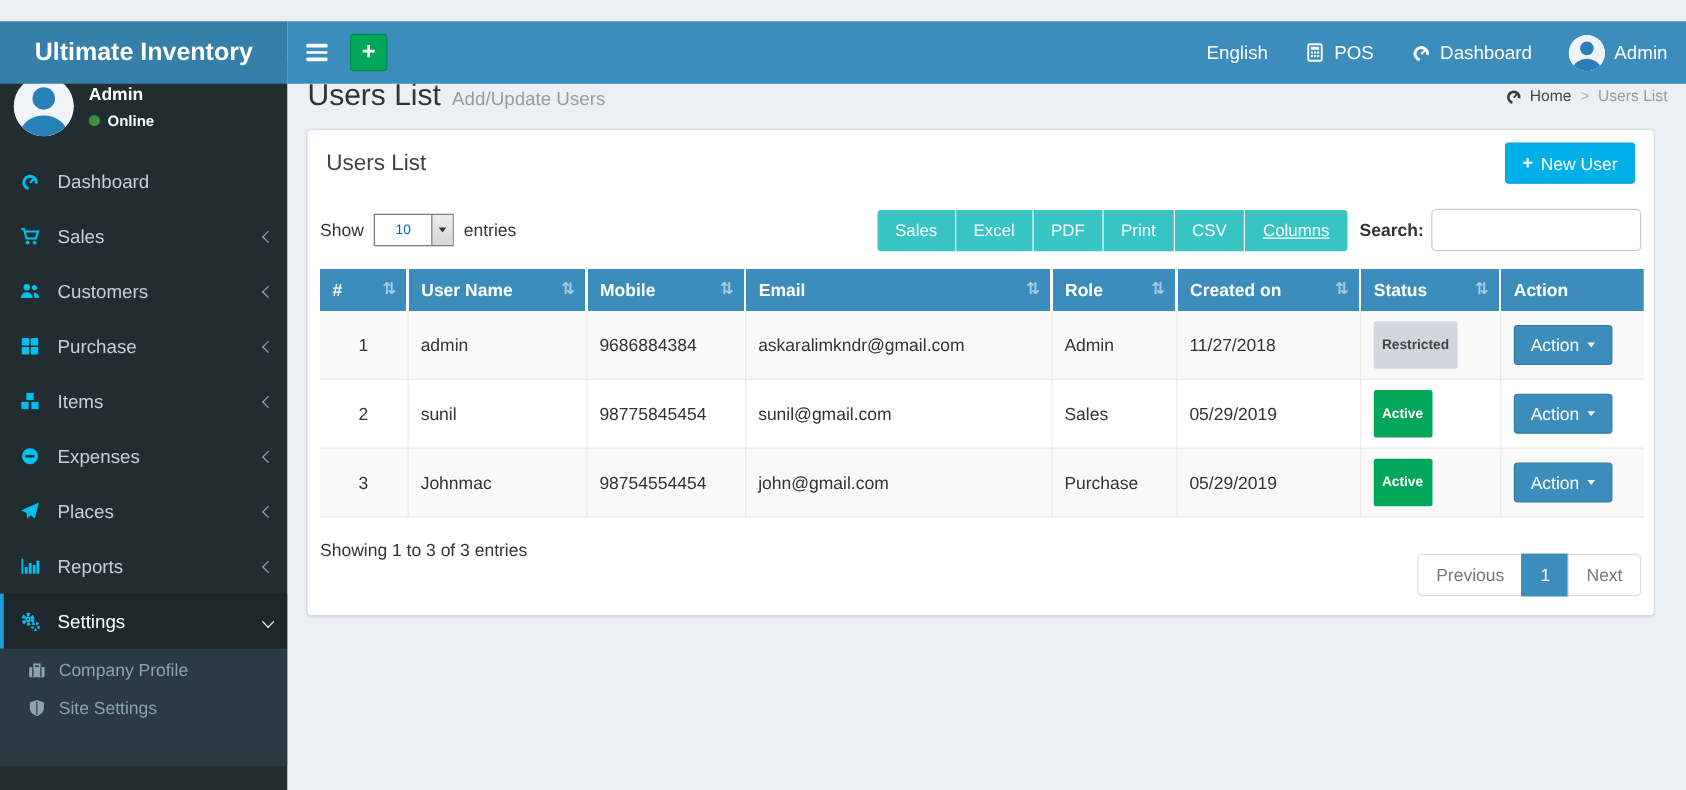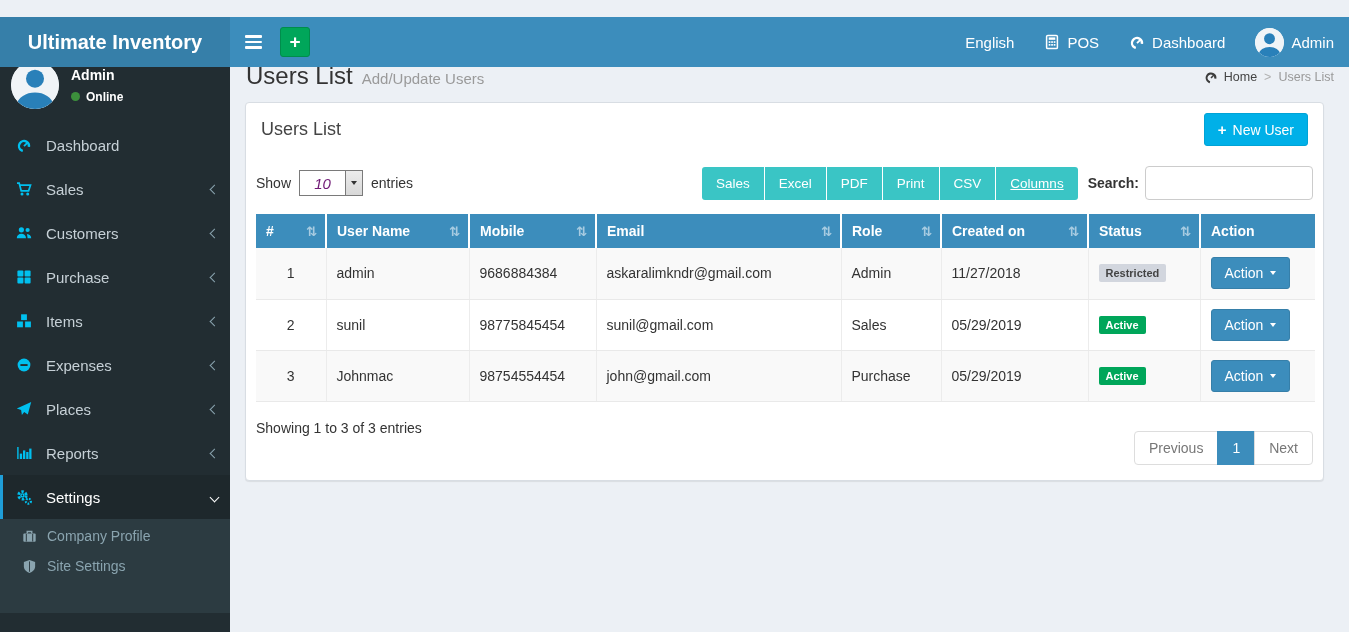--- a/index.html
+++ b/index.html
@@ -79,21 +79,21 @@
   .new-user-btn{margin-left:auto;background:var(--newuser);color:#fff;border:1px solid #00a3d6;
     border-radius:3px;font-size:14px;padding:7px 13px;cursor:pointer;display:flex;gap:6px;
     align-items:center;font-family:inherit;}
   .new-user-btn b{font-size:15px;font-weight:bold;}
 
   .box-body{padding:2px 10px 15px 10px;}
   .toolbar{display:flex;align-items:center;margin:8px 0 14px 0;}
   .show-label,.entries-label{font-size:14px;color:#333;}
   .fake-select{display:inline-flex;width:64px;height:26px;border:1px solid #7a7a7a;background:#fff;
     margin:0 8px;cursor:pointer;align-items:stretch;}
-  .fs-value{flex:1;display:flex;align-items:center;justify-content:center;font-size:15px;color:#701a75;font-style:italic;}
+  .fs-value{flex:1;display:flex;align-items:center;justify-content:center;font-size:11px;color:#0369a1;}
   .fs-btn{width:17px;background:linear-gradient(#ececec,#d8d8d8);border-left:1px solid #7a7a7a;
     display:flex;align-items:center;justify-content:center;}
   .caret{width:0;height:0;border-left:3.5px solid transparent;border-right:3.5px solid transparent;
     border-top:4.5px solid currentColor;display:inline-block;}
   .fs-btn .caret{color:#333;}
   .export-group{margin-left:auto;display:flex;}
   .export-btn{background:var(--teal);color:#fff;border:none;border-right:1px solid #fff;
     font-size:13.5px;padding:9px 14px;cursor:pointer;font-family:inherit;}
   .export-btn:first-child{border-radius:3px 0 0 3px;}
   .export-btn:last-child{border-right:none;border-radius:0 3px 3px 0;text-decoration:underline;}
@@ -107,21 +107,21 @@
   table.dt thead th{background:var(--navbar);color:#fff;font-size:14px;font-weight:bold;
     text-align:left;padding:9px 10px;border-right:2px solid #fff;position:relative;cursor:pointer;}
   table.dt thead th:last-child{border-right:none;}
   .sort-icon{position:absolute;right:8px;top:50%;transform:translateY(-50%);
     color:rgba(255,255,255,.55);font-size:13px;font-family:"DejaVu Sans",sans-serif;}
   table.dt tbody td{padding:8px 10px;height:51px;vertical-align:middle;font-size:14px;color:#333;
     border-bottom:1px solid #e9e9e9;border-right:1px solid #ececec;}
   table.dt tbody td:last-child{border-right:none;}
   table.dt tbody tr.odd{background:#f9f9f9;}
   table.dt tbody td.cell-num{text-align:center;}
-  .badge{display:inline-block;font-size:11px;font-weight:bold;padding:3px 7px;border-radius:2px;text-align:right;}
+  .badge{display:inline-block;font-size:11px;font-weight:bold;padding:13px 7px;border-radius:2px;text-align:right;}
   .badge.restricted{background:var(--badge-grey);color:#444;}
   .badge.active{background:var(--green);color:#fff;}
   .action-btn{background:var(--navbar);border:1px solid var(--brand);color:#fff;font-size:14px;
     padding:7px 13px;border-radius:3px;cursor:pointer;display:inline-flex;align-items:center;gap:7px;
     font-family:inherit;}
   .action-btn .caret{color:#fff;border-top-width:4px;}
 
   
   .dt-footer{display:flex;align-items:flex-start;margin-top:14px;}
   .dt-info{font-size:14px;color:#333;padding-top:4px;}

